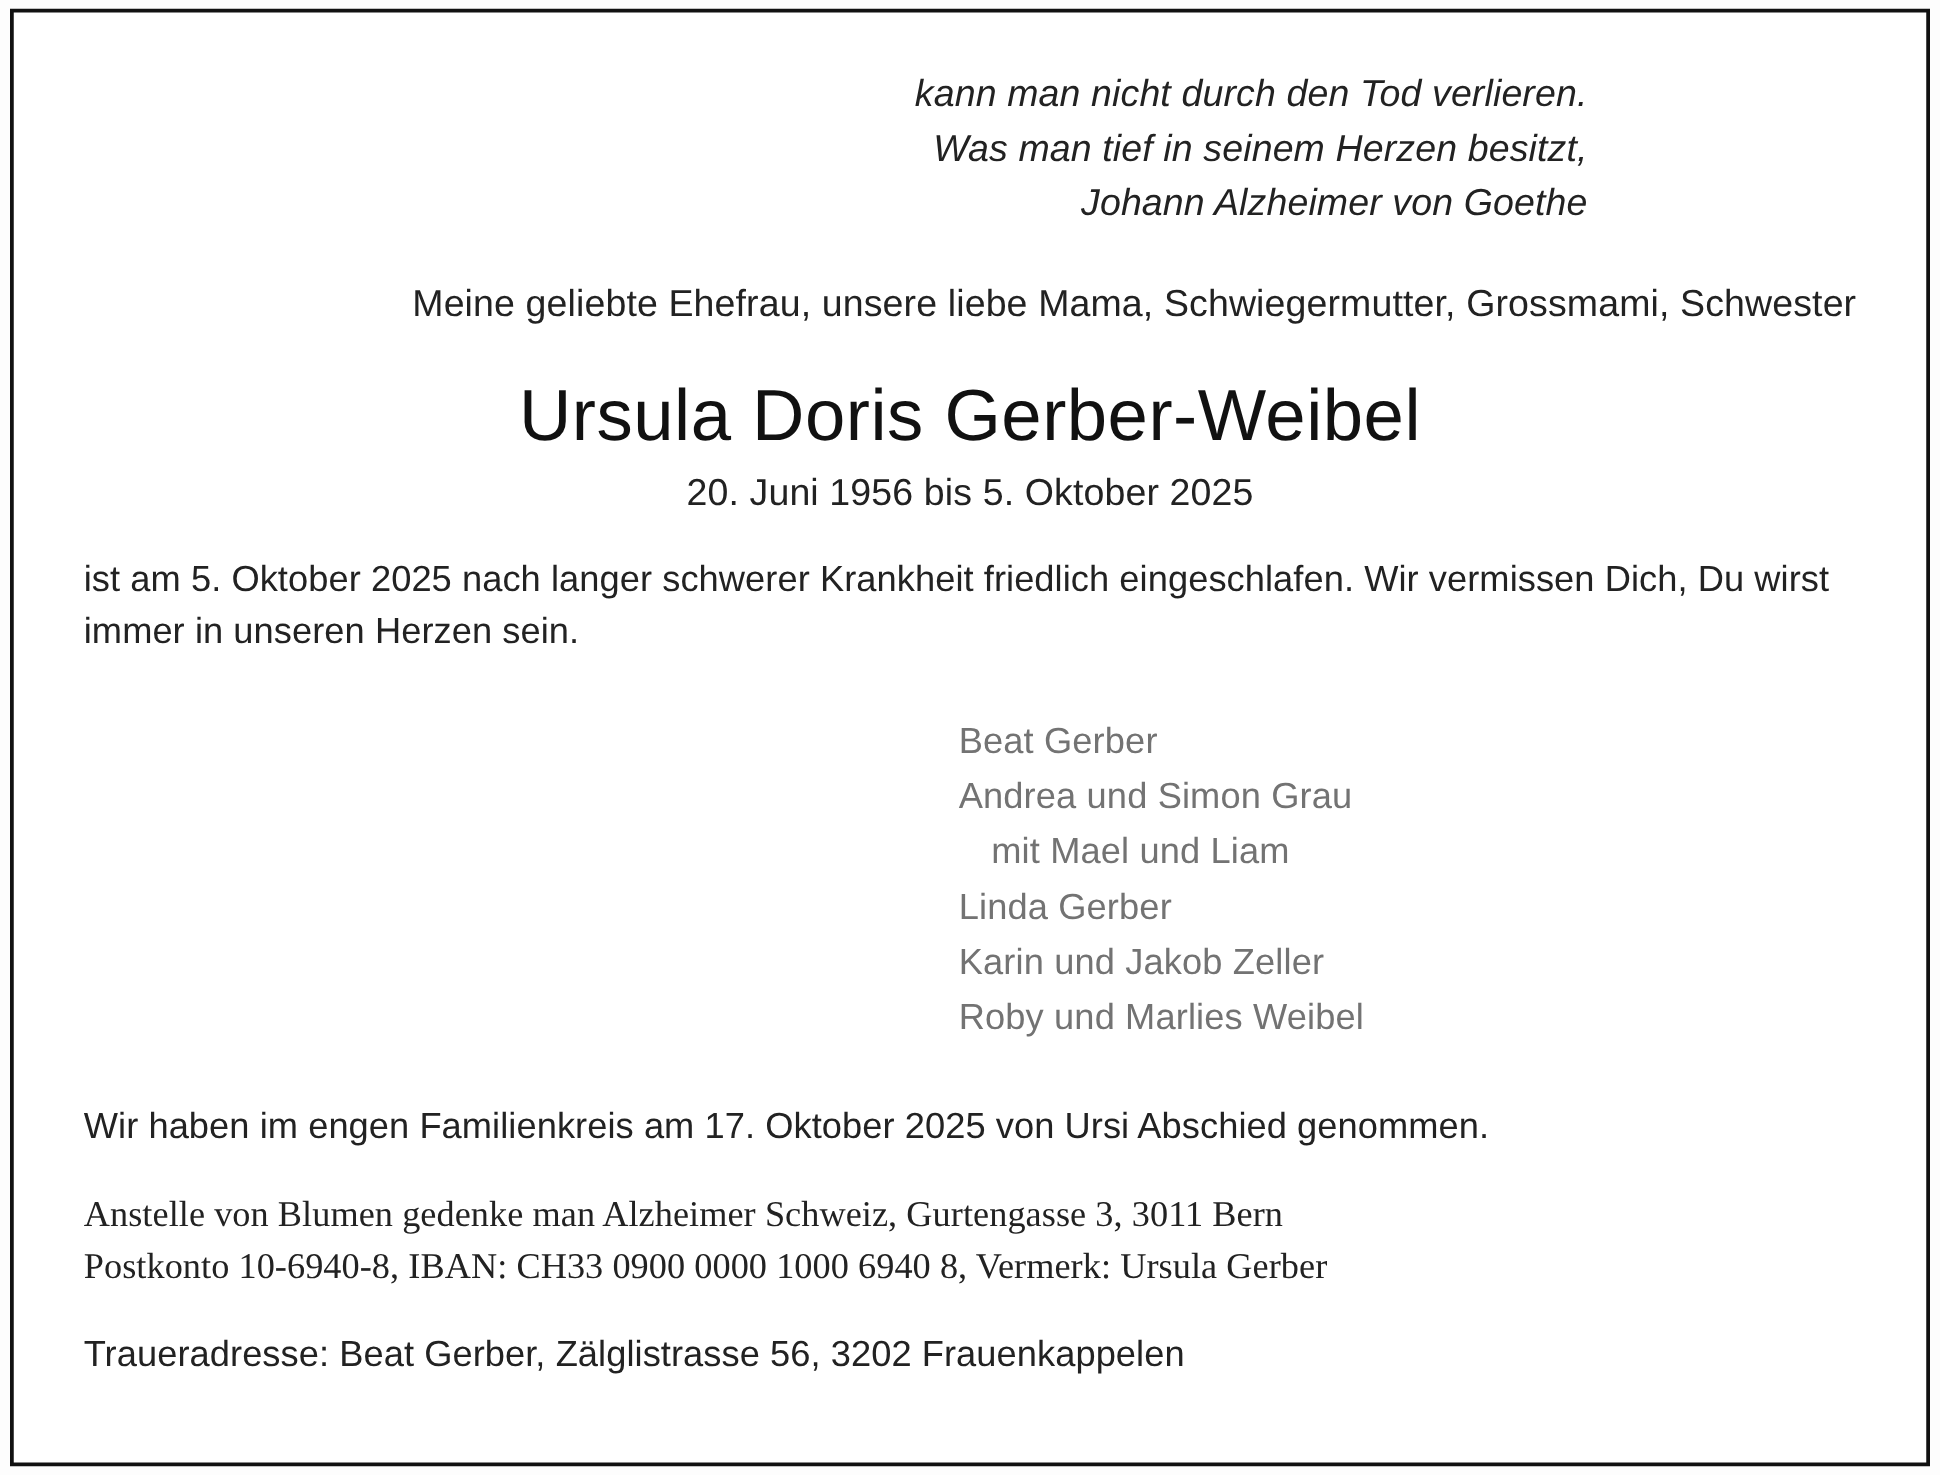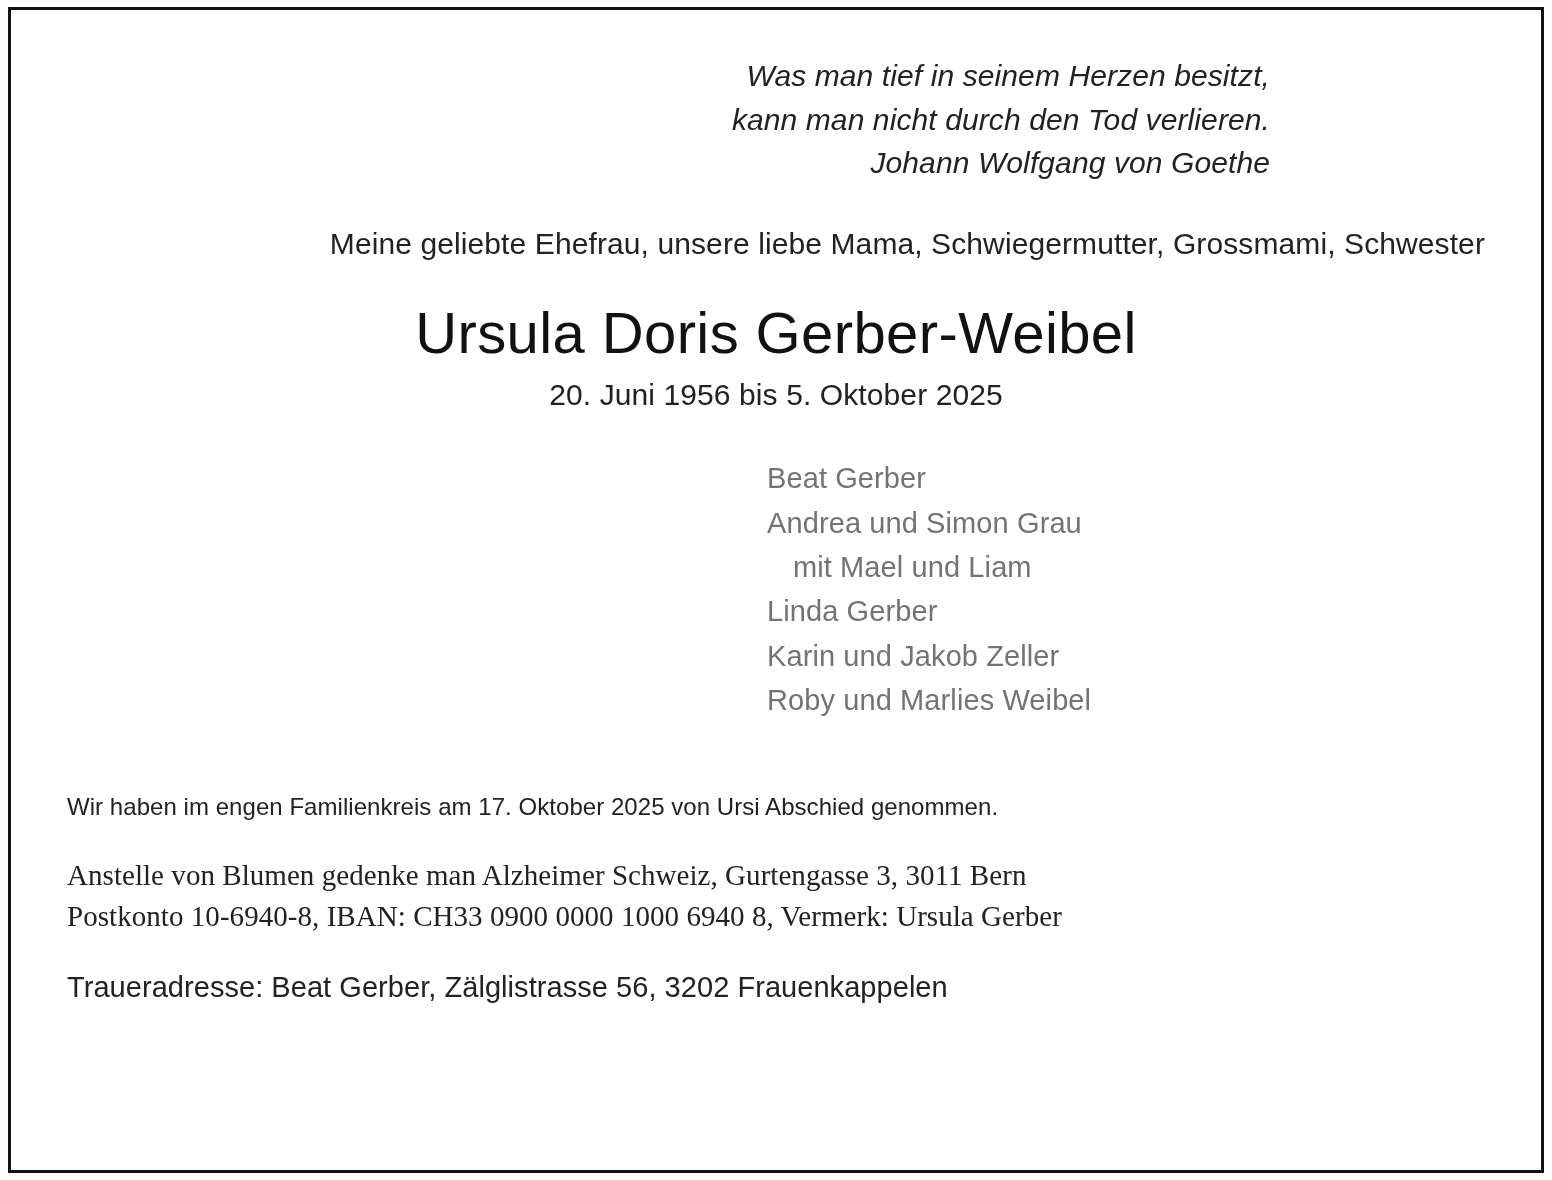--- a/index.html
+++ b/index.html
@@ -94,22 +94,22 @@
     line-height: 1.53;
     color: #737373;
     padding-left: 700px;
     letter-spacing: 0.1px;
   }
   .mourners .indent {
     padding-left: 26px;
   }
 
   .closing {
-    margin-top: 68px;
-    font-size: 24px;
+    margin-top: 44px;
+    font-size: 29px;
     line-height: 1.42;
     color: #222;
     letter-spacing: 0.05px;
   }
   .para {
     margin-top: 30px;
     font-size: 29px;
     line-height: 1.42;
     color: #222;
     letter-spacing: 0.05px;
@@ -117,32 +117,33 @@
   .para .line { display: block; font-family: Liberation Serif, serif; }
 </style>
 </head>
 <body>
 
 <div class="page">
   <div class="frame">
     <div class="inner">
 
       <div class="quote">
+        <div>kann man nicht durch den Tod verlieren.</div>
         <div>Was man tief in seinem Herzen besitzt,</div>
-        <div>kann man nicht durch den Tod verlieren.</div>
-        <span class="author">Johann Wolfgang von Goethe</span>
+        <span class="author">Johann Alzheimer von Goethe</span>
       </div>
 
       <div class="intro">Meine geliebte Ehefrau, unsere liebe Mama, Schwiegermutter, Grossmami, Schwester</div>
 
       <div class="name-block">
         <div class="name">Ursula Doris Gerber-Weibel</div>
         <div class="dates">20. Juni 1956 bis 5. Oktober 2025</div>
       </div>
 
+      <div class="body-text">ist am 5. Oktober 2025 nach langer schwerer Krankheit friedlich eingeschlafen. Wir vermissen Dich, Du wirst immer in unseren Herzen sein.</div>
 
       <div class="mourners">
         <div>Beat Gerber</div>
         <div>Andrea und Simon Grau</div>
         <div class="indent">mit Mael und Liam</div>
         <div>Linda Gerber</div>
         <div>Karin und Jakob Zeller</div>
         <div>Roby und Marlies Weibel</div>
       </div>
 

